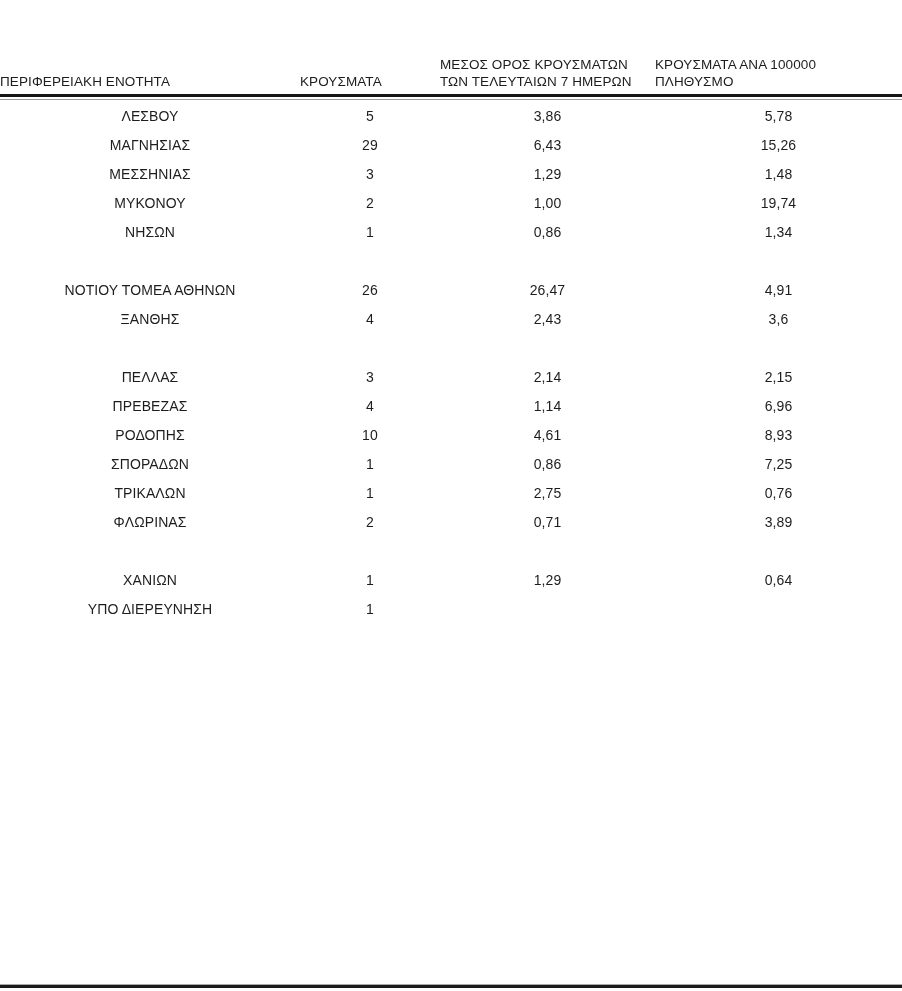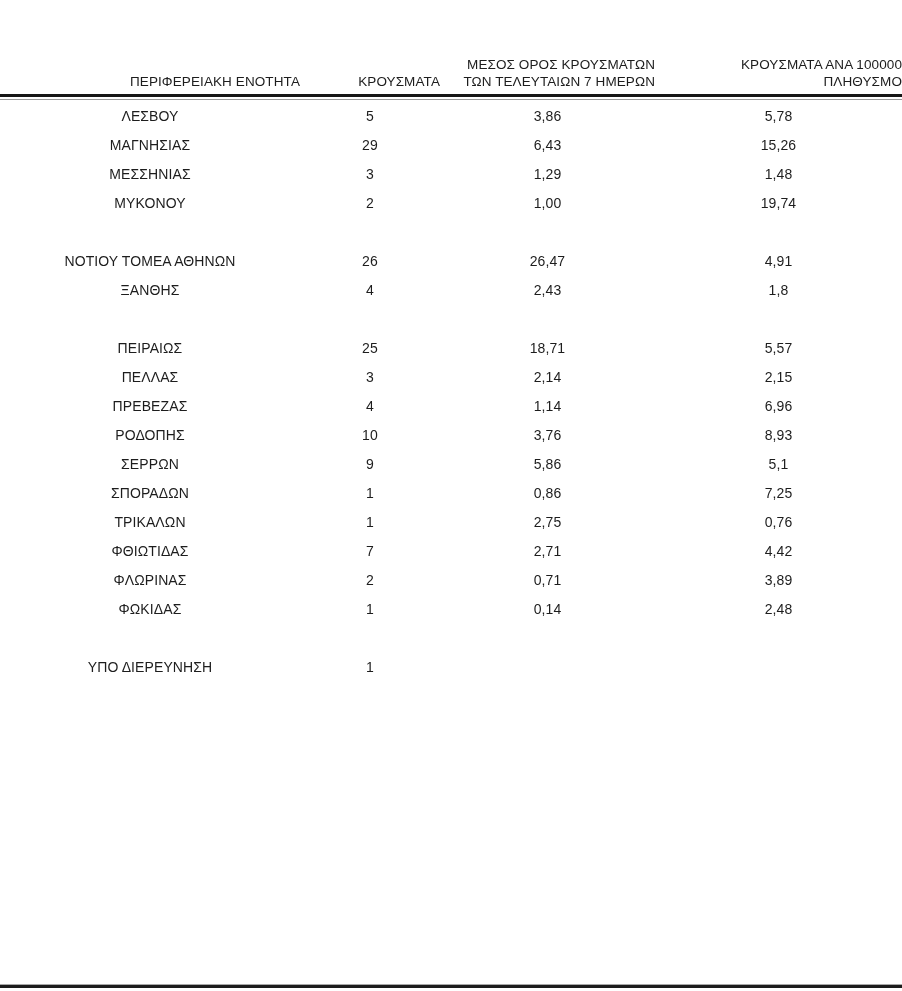--- a/index.html
+++ b/index.html
@@ -27,21 +27,21 @@
   table.cases col.c4 { width: 247px; }
 
   table.cases thead th {
     height: 101px;
     box-sizing: border-box;
     vertical-align: bottom;
     padding: 0 0 11px 0;
     font-weight: 400;
     font-size: 13.5px;
     line-height: 17px;
-    text-align: right;
+    text-align: left;
     letter-spacing: 0.1px;
   }
   table.cases thead th .wrap3 {
     display: inline-block;
     max-width: 205px;
   }
   table.cases thead th .wrap4 {
     display: inline-block;
     max-width: 218px;
   }
@@ -113,108 +113,96 @@
           <td>1,29</td>
           <td>1,48</td>
         </tr>
         <tr>
           <td>ΜΥΚΟΝΟΥ</td>
           <td>2</td>
           <td>1,00</td>
           <td>19,74</td>
         </tr>
         <tr>
+          <td>ΝΗΣΩΝ</td>
+          <td>1</td>
+          <td>0,86</td>
+          <td>1,34</td>
+        </tr>
+        <tr>
           <td></td>
           <td></td>
           <td></td>
           <td></td>
         </tr>
         <tr>
           <td>ΝΟΤΙΟΥ ΤΟΜΕΑ ΑΘΗΝΩΝ</td>
           <td>26</td>
           <td>26,47</td>
           <td>4,91</td>
         </tr>
         <tr>
           <td>ΞΑΝΘΗΣ</td>
           <td>4</td>
           <td>2,43</td>
-          <td>1,8</td>
-        </tr>
-        <tr>
-          <td></td>
-          <td></td>
-          <td></td>
-          <td></td>
-        </tr>
-        <tr>
-          <td>ΠΕΙΡΑΙΩΣ</td>
-          <td>25</td>
-          <td>18,71</td>
-          <td>5,57</td>
+          <td>3,6</td>
+        </tr>
+        <tr>
+          <td></td>
+          <td></td>
+          <td></td>
+          <td></td>
         </tr>
         <tr>
           <td>ΠΕΛΛΑΣ</td>
           <td>3</td>
           <td>2,14</td>
           <td>2,15</td>
         </tr>
         <tr>
           <td>ΠΡΕΒΕΖΑΣ</td>
           <td>4</td>
           <td>1,14</td>
           <td>6,96</td>
         </tr>
         <tr>
           <td>ΡΟΔΟΠΗΣ</td>
           <td>10</td>
-          <td>3,76</td>
+          <td>4,61</td>
           <td>8,93</td>
-        </tr>
-        <tr>
-          <td>ΣΕΡΡΩΝ</td>
-          <td>9</td>
-          <td>5,86</td>
-          <td>5,1</td>
         </tr>
         <tr>
           <td>ΣΠΟΡΑΔΩΝ</td>
           <td>1</td>
           <td>0,86</td>
           <td>7,25</td>
         </tr>
         <tr>
           <td>ΤΡΙΚΑΛΩΝ</td>
           <td>1</td>
           <td>2,75</td>
           <td>0,76</td>
-        </tr>
-        <tr>
-          <td>ΦΘΙΩΤΙΔΑΣ</td>
-          <td>7</td>
-          <td>2,71</td>
-          <td>4,42</td>
         </tr>
         <tr>
           <td>ΦΛΩΡΙΝΑΣ</td>
           <td>2</td>
           <td>0,71</td>
           <td>3,89</td>
         </tr>
         <tr>
-          <td>ΦΩΚΙΔΑΣ</td>
-          <td>1</td>
-          <td>0,14</td>
-          <td>2,48</td>
-        </tr>
-        <tr>
-          <td></td>
-          <td></td>
-          <td></td>
-          <td></td>
+          <td></td>
+          <td></td>
+          <td></td>
+          <td></td>
+        </tr>
+        <tr>
+          <td>ΧΑΝΙΩΝ</td>
+          <td>1</td>
+          <td>1,29</td>
+          <td>0,64</td>
         </tr>
         <tr class="italic">
           <td>ΥΠΟ ΔΙΕΡΕΥΝΗΣΗ</td>
           <td>1</td>
           <td></td>
           <td></td>
         </tr>
       </tbody>
   </table>
 

